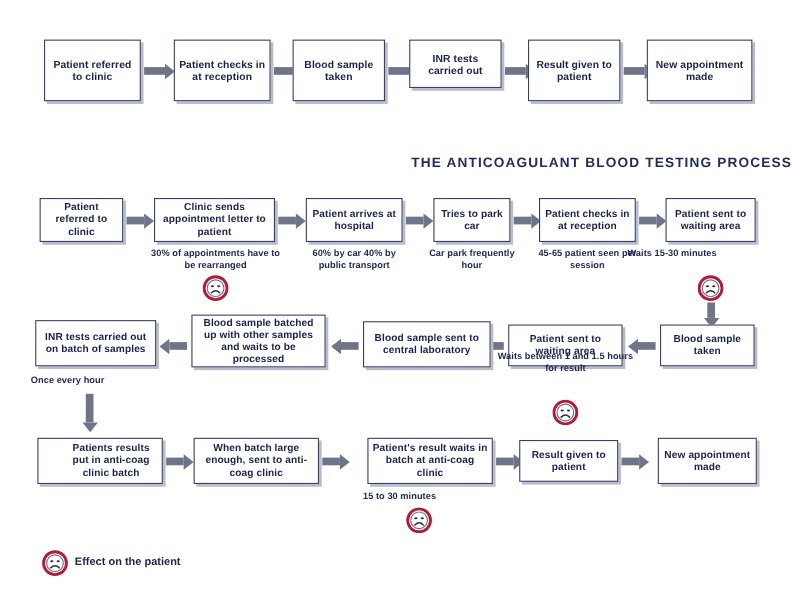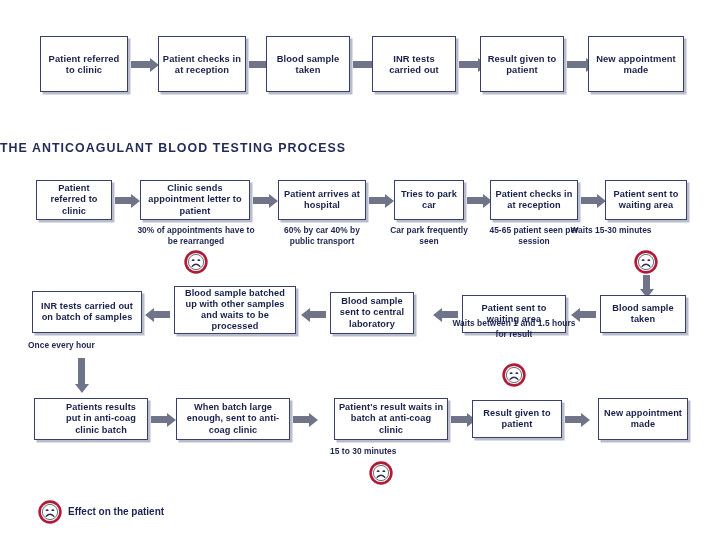--- a/index.html
+++ b/index.html
@@ -92,21 +92,21 @@
     line-height: 1.3;
     color: #1c2550;
     letter-spacing: .05px;
   }
 
   
   #title {
     position: absolute;
     left: 0;
     width: 720px;
-    text-align: left;
+    text-align: right;
     font-size: 12.4px;
     font-weight: bold;
     letter-spacing: 1.05px;
     color: #232c58;
   }
 
   
   .sad {
     position: absolute;
     width: 24px;
@@ -141,21 +141,21 @@
     <div class="pbox" style="left:158px; top:36px; width:88px;  height:56px;">
         <span>Patient checks in at reception</span>
       </div>
     <div class="arrow-r" style="left:249px; top:61px; width:19px;"></div>
 
     <div class="pbox" style="left:266px; top:36px; width:84px;  height:56px;">
         <span>Blood sample taken</span>
       </div>
     <div class="arrow-r" style="left:353px; top:61px; width:19px;"></div>
 
-    <div class="pbox" style="left:372px; top:36px; width:84px;  height:56px;">
+    <div class="pbox" style="left:372px; top:36px; width:84px;  height:44px;">
         <span>INR tests carried out</span>
       </div>
     <div class="arrow-r" style="left:459px; top:61px; width:19px;"></div>
 
     <div class="pbox" style="left:480px; top:36px; width:84px;  height:56px;">
         <span>Result given to patient</span>
       </div>
     <div class="arrow-r" style="left:567px; top:61px; width:19px;"></div>
 
     <div class="pbox" style="left:588px; top:36px; width:96px;  height:56px;">
@@ -189,21 +189,21 @@
 
     <div class="pbox" style="left:278px; top:180px; width:88px; height:40px;">
         <span>Patient arrives at hospital</span>
       </div>
     <div class="anno" style="left:276px; top:225px; width:92px;">60% by car 40% by public transport</div>
     <div class="arrow-r" style="left:369px; top:197px; width:16px;"></div>
 
     <div class="pbox" style="left:394px; top:180px; width:70px; height:40px;">
         <span>Tries to park car</span>
       </div>
-    <div class="anno" style="left:388px; top:225px; width:82px;">Car park frequently seen</div>
+    <div class="anno" style="left:388px; top:225px; width:82px;">Car park frequently hour</div>
     <div class="arrow-r" style="left:467px; top:197px; width:16px;"></div>
 
     <div class="pbox" style="left:490px; top:180px; width:88px; height:40px;">
         <span>Patient checks in at reception</span>
       </div>
     <div class="anno" style="left:484px; top:225px; width:100px;">45-65 patient seen per session</div>
     <div class="arrow-r" style="left:581px; top:197px; width:16px;"></div>
 
     <div class="pbox" style="left:605px; top:180px; width:82px; height:40px;">
         <span>Patient sent to waiting area</span>
@@ -234,21 +234,21 @@
       <svg viewBox="0 0 24 24">
           <circle cx="12" cy="12" r="10.4" fill="none" stroke="#b01c38" stroke-width="2.6"></circle>
           <circle cx="12" cy="12" r="7.6" fill="#ffffff" stroke="#6b6f7e" stroke-width="1"></circle>
           <ellipse cx="9.1" cy="10.2" rx="1.5" ry="0.9" fill="#2b3050"></ellipse>
           <ellipse cx="14.9" cy="10.2" rx="1.5" ry="0.9" fill="#2b3050"></ellipse>
           <path d="M8.2 16.2 Q12 12.4 15.8 16.2" fill="none" stroke="#2b3050" stroke-width="1.4" stroke-linecap="round"></path>
         </svg>
     </div>
     <div class="arrow-l" style="left:442px; top:311px; width:16px;"></div>
 
-    <div class="pbox" style="left:330px; top:292px; width:84px; height:42px;">
+    <div class="pbox" style="left:330px; top:292px; width:116px; height:42px;">
         <span>Blood sample sent to central laboratory</span>
       </div>
     <div class="arrow-l" style="left:310px; top:311px; width:16px;"></div>
 
     <div class="pbox" style="left:174px; top:286px; width:122px; height:48px;">
         <span>Blood sample batched up with other samples and waits to be processed</span>
       </div>
     <div class="arrow-l" style="left:154px; top:311px; width:16px;"></div>
 
     <div class="pbox" style="left:32px;  top:291px; width:110px; height:42px;">

